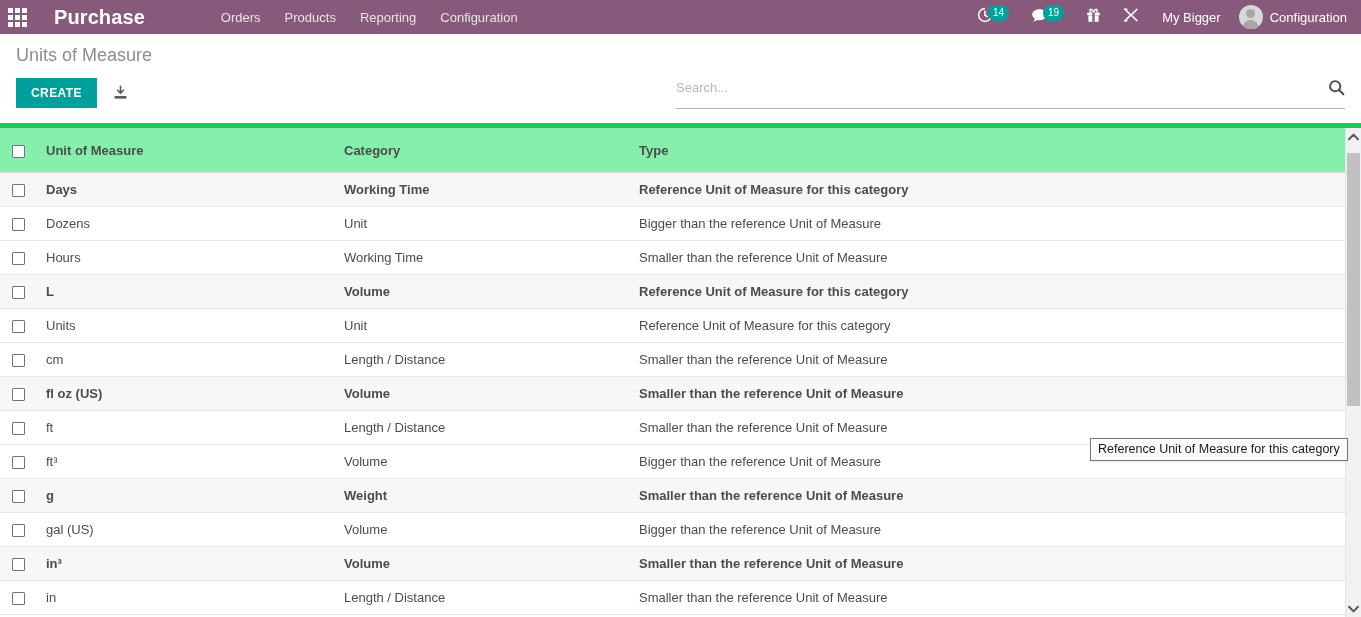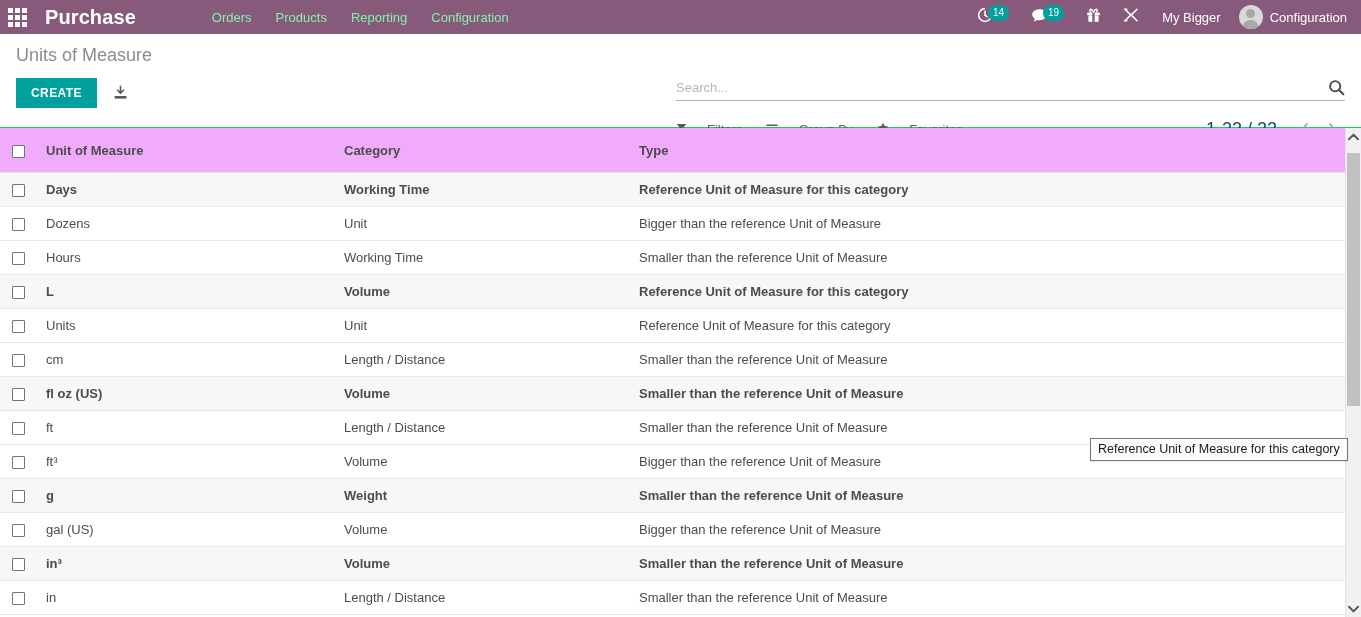--- a/index.html
+++ b/index.html
@@ -30,34 +30,34 @@
     display: grid;
     grid-template-columns: repeat(3, 5px);
     grid-template-rows: repeat(3, 5px);
     gap: 2px;
   }
   .apps-grid .grid i { background: #ffffff; display: block; width: 5px; height: 5px; }
 
   .brand {
     font-size: 20px;
     font-weight: bold;
-    margin-left: 11px;
+    margin-left: 20px;
     letter-spacing: 0.1px;
     color: #ffffff;
     cursor: pointer;
   }
   .menu-items {
     display: flex;
     align-items: center;
     margin-left: 64px;
     gap: 0px;
   }
   .menu-items .mi {
     font-size: 13px;
-    color: #86efac;
+    color: #e5e5e5;
     padding: 7px 12px;
     cursor: pointer;
     white-space: nowrap;
   }
 
   .nav-right {
     margin-left: auto;
     display: flex;
     align-items: center;
     padding-right: 10px;
@@ -127,21 +127,21 @@
     left: 3.5px; top: 15px;
   }
   .user-name { font-size: 13px; color: #ffffff; white-space: nowrap; }
 
   
   .control-panel {
     background: #ffffff;
     padding: 0;
     position: relative;
     height: 94px;
-    border-bottom: 1px solid #22c55e;
+    border-bottom: 5px solid #22c55e;
   }
   .cp-left {
     position: absolute;
     left: 16px; top: 10px;
   }
   .page-title {
     font-size: 18px;
     color: #8d8d8d;
     font-weight: normal;
     margin: 0 0 12px 0;
@@ -164,21 +164,21 @@
 
   .cp-right {
     position: absolute;
     left: 676px; top: 45px;
     width: 669px;
   }
   .search-row {
     display: flex;
     align-items: center;
     border-bottom: 1px solid #b1b1b1;
-    padding-bottom: 4px;
+    padding-bottom: 12px;
   }
   .search-input {
     border: none;
     outline: none;
     flex: 1;
     font-size: 13px;
     color: #4c4c4c;
     background: transparent;
     font-family: "Liberation Sans", sans-serif;
     padding: 0;
@@ -227,21 +227,21 @@
     border-collapse: collapse;
     table-layout: fixed;
   }
   table.o-list th {
     text-align: left;
     font-size: 13px;
     color: #4c4c4c;
     font-weight: bold;
     padding: 12px 8px 11px 8px;
     border-bottom: 1px solid #dee2e6;
-    background: #f0abfc;
+    background: #86efac;
     height: 44px;
     vertical-align: middle;
   }
   table.o-list td {
     font-size: 13px;
     color: #4c4c4c;
     padding: 9px 8px;
     border-bottom: 1px solid #e7e7ec;
     height: 32px;
     vertical-align: middle;

